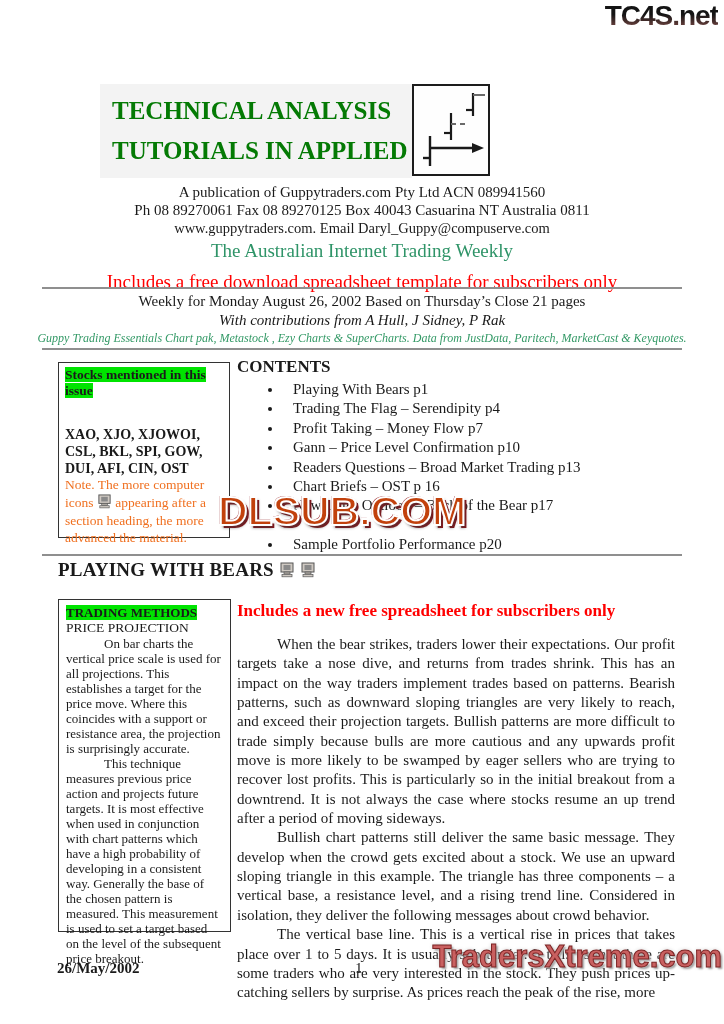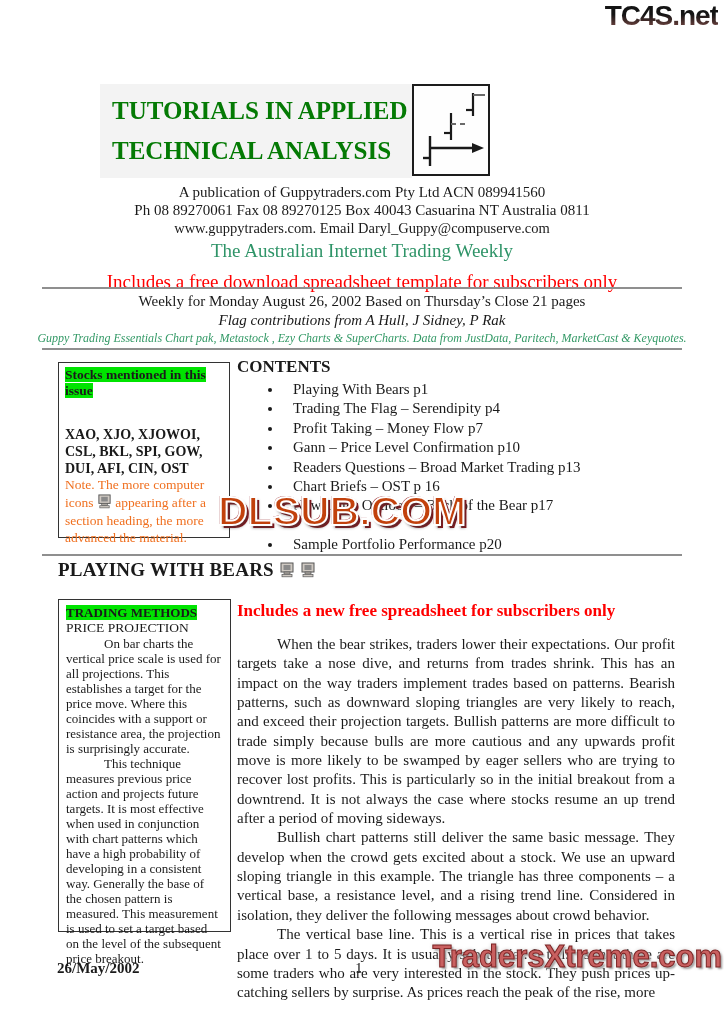--- a/index.html
+++ b/index.html
@@ -87,22 +87,22 @@
   }
 </style>
 </head>
 <body>
 
 <div class="page">
 
   <div class="tc4s">TC4S.net</div>
 
   <div class="title-block">
+    <div class="line">TECHNICAL ANALYSIS</div>
     <div class="line">TUTORIALS IN APPLIED</div>
-    <div class="line">TECHNICAL ANALYSIS</div>
   </div>
 
   <div class="logo-box">
     <svg width="74" height="88" viewBox="0 0 74 88">
       <g stroke="#1a1a1a" stroke-width="2.4" fill="none">
         <line x1="16" y1="50" x2="16" y2="80"></line>
         <line x1="9" y1="72" x2="16" y2="72"></line>
         <line x1="16" y1="62" x2="60" y2="62"></line>
       </g>
       <polygon points="58,57 70,62 58,67" fill="#1a1a1a"></polygon>
@@ -128,21 +128,21 @@
     <div class="l2">Ph 08 89270061  Fax 08 89270125  Box 40043 Casuarina NT Australia  0811</div>
     <div class="l3">www.guppytraders.com.  Email  Daryl_Guppy@compuserve.com</div>
     <div class="tagline">The Australian Internet Trading Weekly</div>
     <div class="redline">Includes a free download spreadsheet template for subscribers only</div>
   </div>
 
   <div class="hr hr1"></div>
 
   <div class="issue">
     <div class="w">Weekly for Monday August 26, 2002 Based on Thursday’s Close 21 pages</div>
-    <div class="c">Flag contributions from A Hull, J Sidney,  P Rak</div>
+    <div class="c">With contributions from A Hull, J Sidney,  P Rak</div>
     <div class="t">Guppy Trading Essentials Chart pak, Metastock , Ezy Charts &amp; SuperCharts. Data from JustData, Paritech, MarketCast &amp; Keyquotes.</div>
   </div>
 
   <div class="hr hr2"></div>
 
   <div class="stocks-box">
     <span class="hl-green">Stocks mentioned in this issue</span>
     <div class="tickers">XAO, XJO, XJOWOI, CSL, BKL, SPI, GOW, DUI, AFI, CIN, OST</div>
     <div class="note">
       <span>Note. The more computer icons</span>

